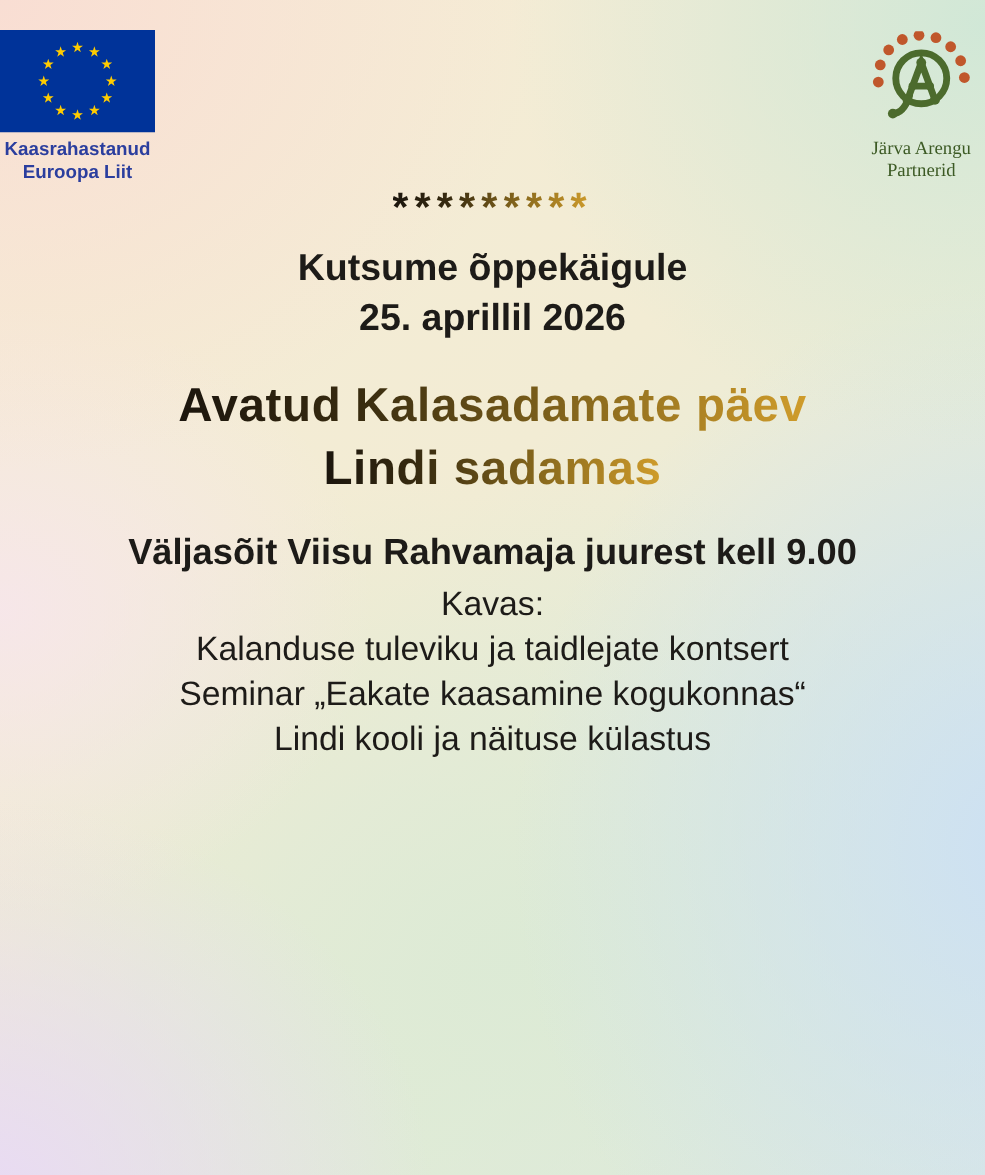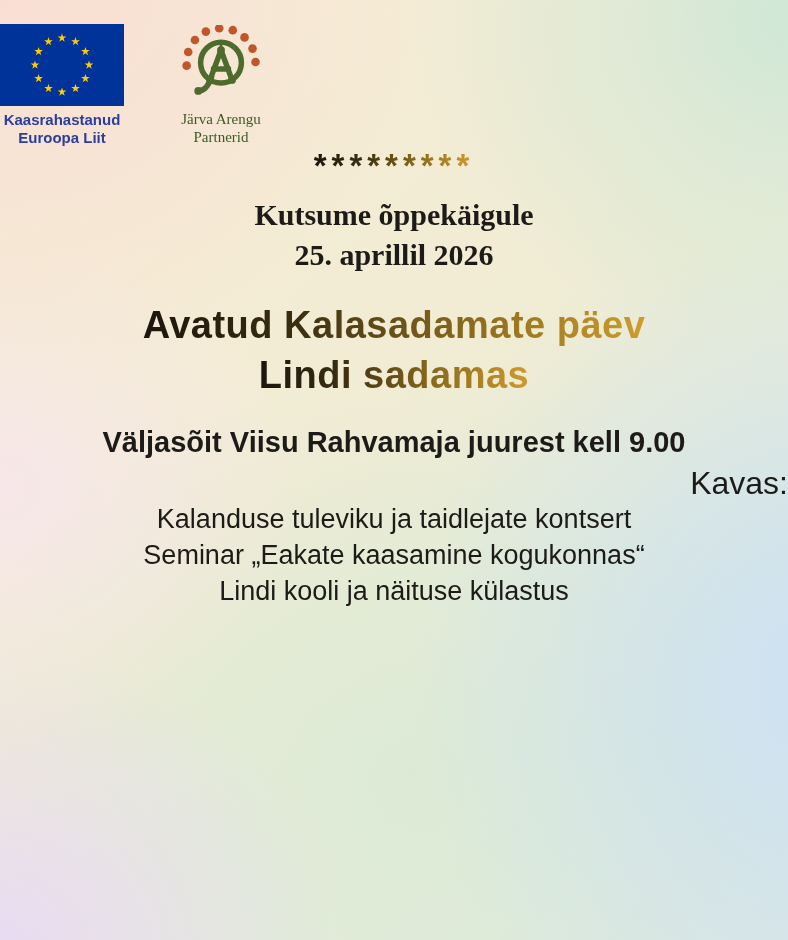--- a/index.html
+++ b/index.html
@@ -20,37 +20,37 @@
     background:
       radial-gradient(55% 40% at 0% 0%,  rgba(249,221,211,0.95) 0%, rgba(249,221,211,0) 100%),
       radial-gradient(48% 36% at 100% 2%, rgba(205,231,215,0.9) 0%, rgba(205,231,215,0) 100%),
       radial-gradient(52% 48% at 104% 72%, rgba(203,224,244,0.95) 0%, rgba(203,224,244,0) 100%),
       radial-gradient(46% 34% at -2% 102%, rgba(232,217,246,0.95) 0%, rgba(232,217,246,0) 100%),
       radial-gradient(38% 26% at 0% 52%,  rgba(247,229,238,0.8) 0%, rgba(247,229,238,0) 100%),
       radial-gradient(62% 42% at 52% 82%, rgba(219,234,213,0.9) 0%, rgba(219,234,213,0) 100%),
       linear-gradient(135deg,#f7ecd6 0%,#f2ecd4 45%,#e4ecd8 72%,#dce8e4 100%);
   }
   
-  .logos{display:flex;justify-content:flex-start;align-items:flex-start;gap:46px;padding-top:24px;height:128px;}
+  .logos{display:flex;justify-content:space-between;align-items:flex-start;gap:46px;padding-top:24px;height:128px;}
   .logo-block{display:flex;flex-direction:column;align-items:center;}
   .logo-art{height:82px;display:flex;align-items:center;justify-content:center;}
   .logo-caption{margin-top:5px;font-size:15px;line-height:1.18;}
   .cap-eu{font-weight:700;color:var(--eu-text);}
   .cap-est{color:#141414;}
   .cap-jap{font-family:"Liberation Serif","DejaVu Serif",serif;font-weight:400;color:#3c5a24;}
   
   .intro{margin-top:16px;font-size:25px;line-height:37px;white-space:pre-wrap;}
   .separator{margin-top:15px;font-size:33px;font-weight:700;letter-spacing:5px;}
   .separator .glyphs{display:inline-block;transform:translateY(4px);}
   .gold-grad{background-image:var(--gold-grad);-webkit-background-clip:text;background-clip:text;color:transparent;}
-  .invite{margin-top:14px;font-size:30px;font-weight:700;line-height:40px;font-family:Liberation Serif, serif;}
+  .invite{margin-top:14px;font-size:30px;font-weight:700;line-height:40px;}
   .headline{margin-top:25px;font-size:38px;font-weight:700;line-height:50px;letter-spacing:.5px;}
   .headline .line{display:inline-block;}
   .departure{margin-top:26px;font-size:29px;font-weight:700;}
-  .kavas{margin-top:6px;font-size:32px;line-height:36px;text-align:right;}
+  .kavas{margin-top:6px;font-size:27px;line-height:36px;}
   .schedule-item{font-size:27px;line-height:36px;}
 </style>
 </head>
 <body>
 
 <div class="poster">
 
   <div class="logos">
 
     <div class="logo-block">

